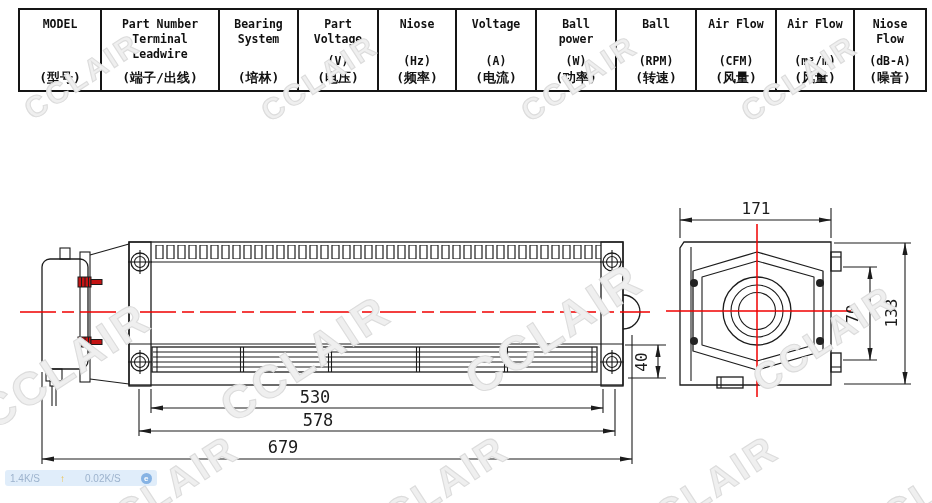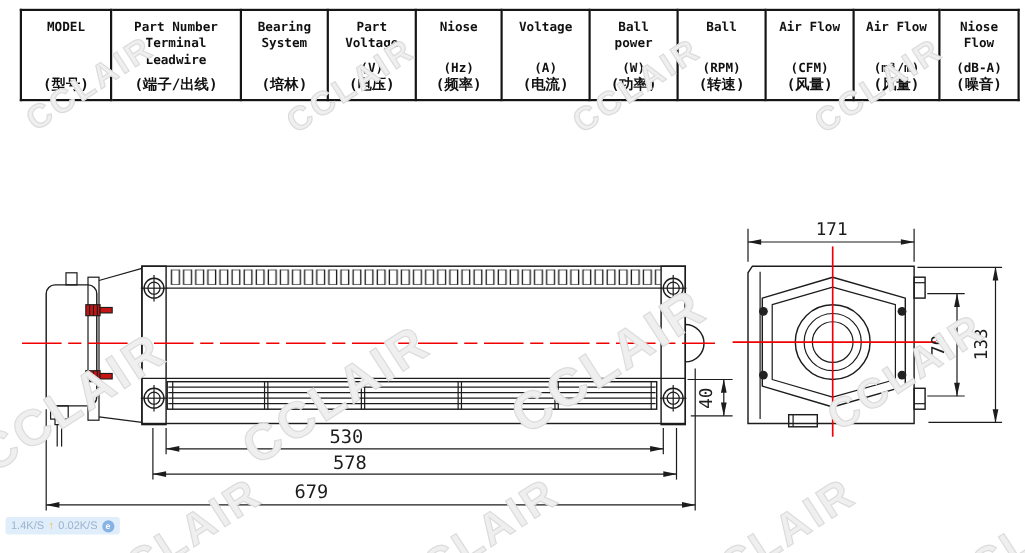--- a/index.html
+++ b/index.html
@@ -29,21 +29,21 @@
   .dims{font-family:"DejaVu Sans Mono",monospace;font-size:16px;fill:#1c1c1c;text-anchor:middle;}
   .red{stroke:#f00000;stroke-width:1.5;fill:none;}
 
   
   .wm{position:absolute;transform:rotate(-33deg);transform-origin:left top;
       font-family:"Liberation Sans",sans-serif;font-weight:bold;letter-spacing:3px;
       color:#efefef;-webkit-text-stroke:1.1px #dcdcdc;pointer-events:none;white-space:nowrap;}
 
   
   #net-monitor{position:absolute;left:5px;top:470px;height:16px;display:flex;align-items:center;
-      gap:4px;background:rgba(203,225,247,0.6);border-radius:3px;padding:0 5px;
+      gap:20px;background:rgba(203,225,247,0.6);border-radius:3px;padding:0 5px;
       font-family:"Liberation Sans",sans-serif;font-size:10px;color:#9db3cd;}
   #net-monitor .arrow{color:#edbd3e;font-size:10px;}
   #net-monitor .app-badge{width:11px;height:11px;border-radius:50%;background:#86b3e4;color:#fff;
       font-size:8px;line-height:11px;text-align:center;font-weight:bold;}
 </style>
 </head>
 <body>
 
 <div id="page">
 

